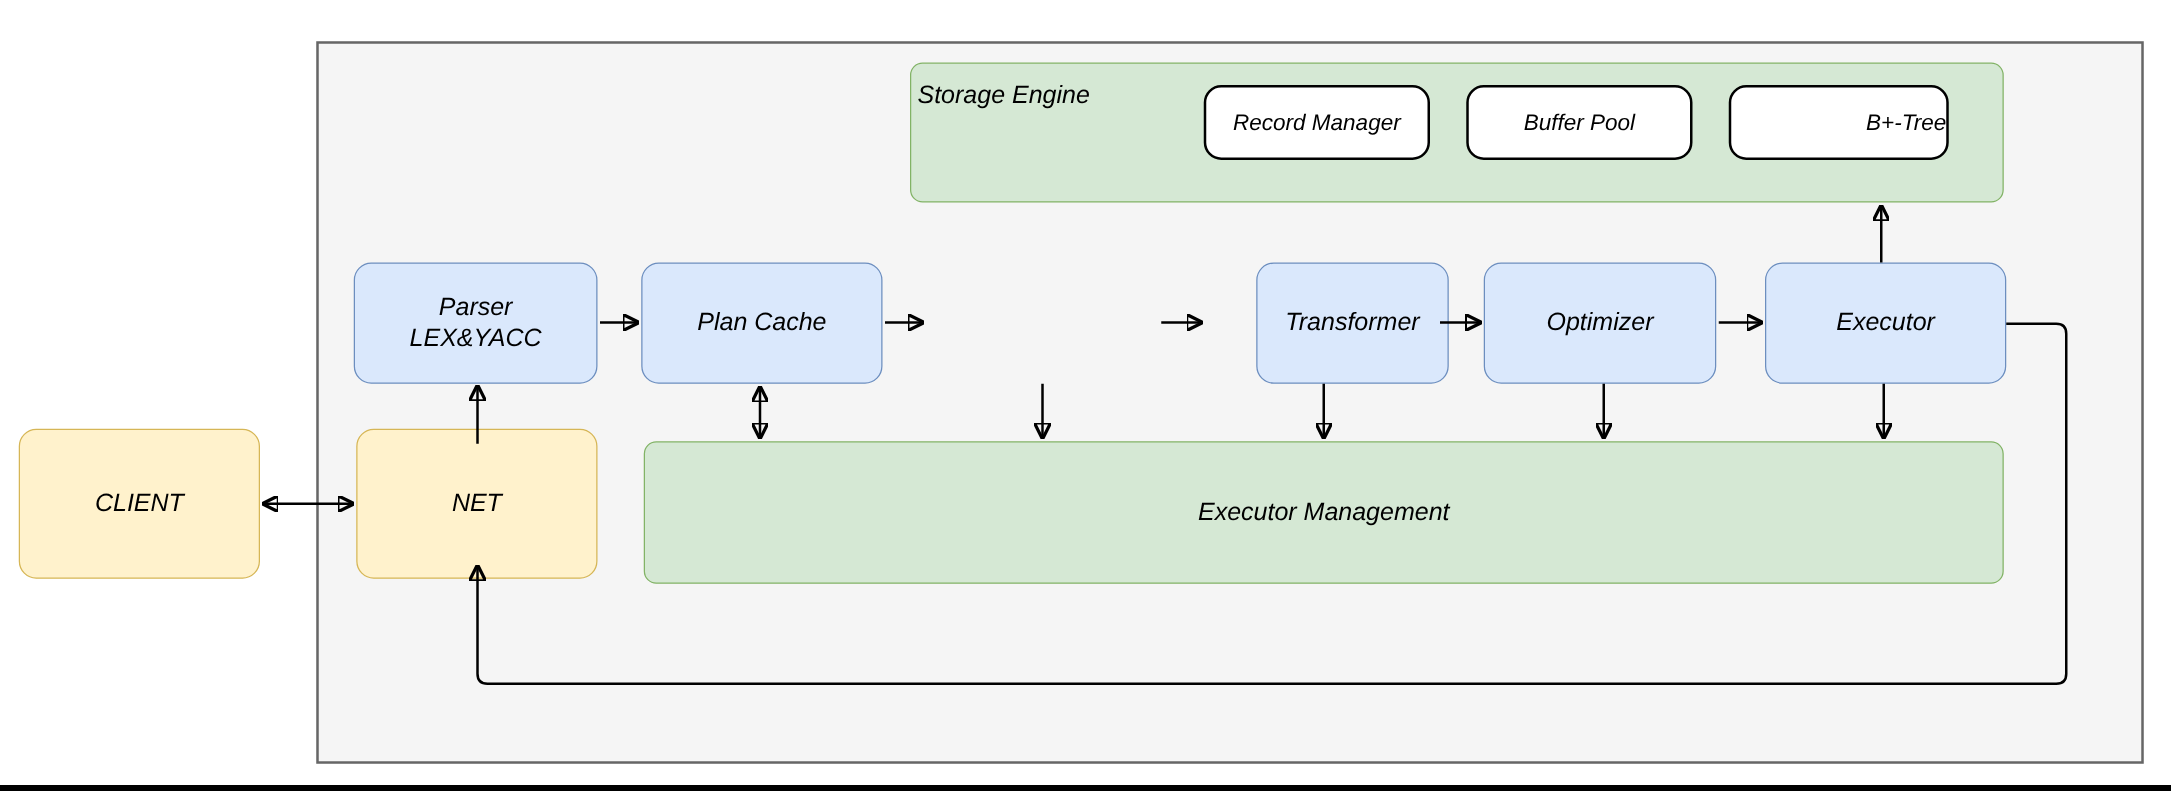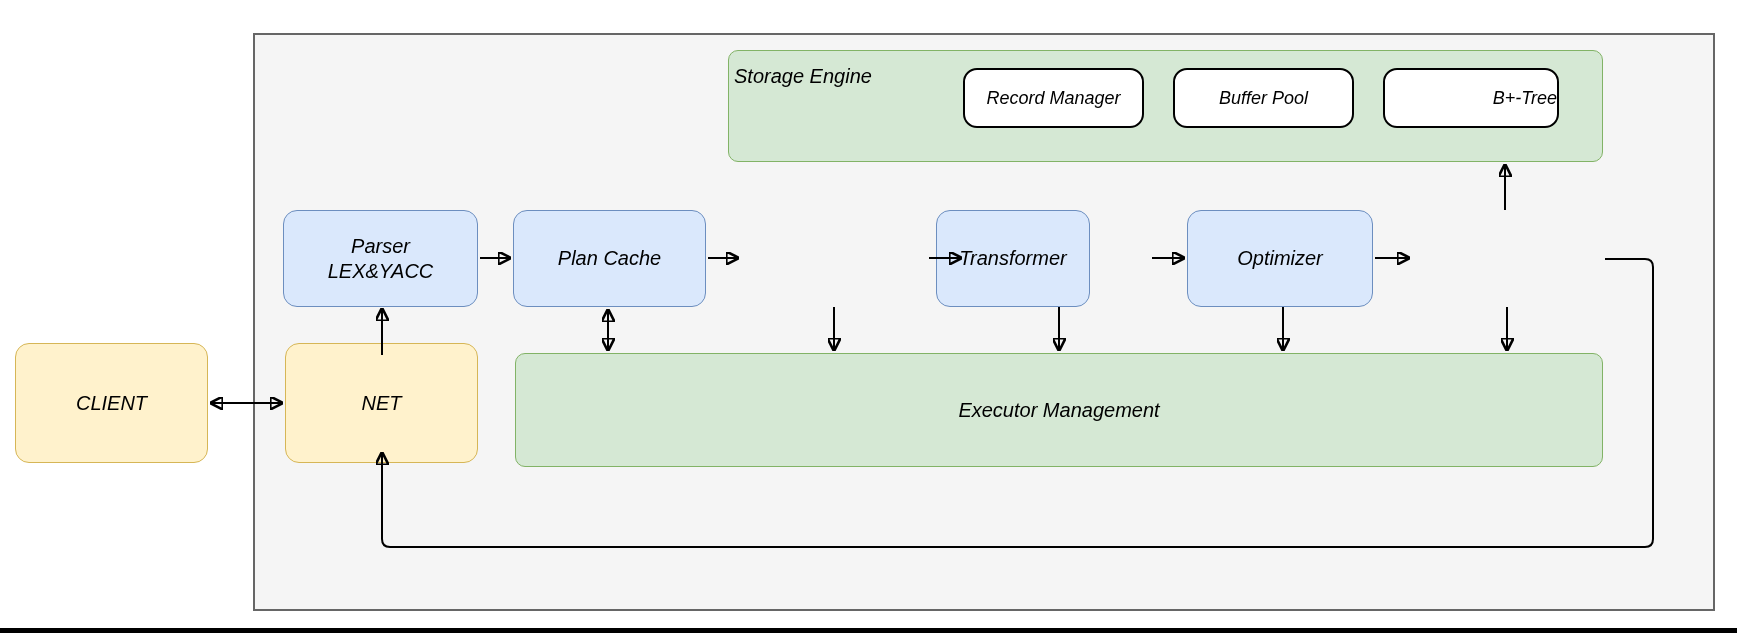--- a/index.html
+++ b/index.html
@@ -93,25 +93,28 @@
     </div>
   </div>
 
   <div class="node blue" style="left:283px;width:195px;">
     <div>Parser</div>
     <div>LEX&amp;YACC</div>
   </div>
   <div class="node blue" style="left:513px;width:193px;">
     <span>Plan Cache</span>
   </div>
-  <div class="node blue" style="left:936px;width:154px;">
+  <div class="node blue" style="left:1005px;width:154px;">
     <span>Transformer</span>
   </div>
   <div class="node blue" style="left:1187px;width:186px;">
     <span>Optimizer</span>
+  </div>
+  <div class="node blue" style="left:1412px;width:193px;">
+    <span>Executor</span>
   </div>
 
   <div class="node yellow" style="left:15px;width:193px;">
     <span>CLIENT</span>
   </div>
   <div class="node yellow" style="left:285px;width:193px;">
     <span>NET</span>
   </div>
 
   <div class="group metadata">

